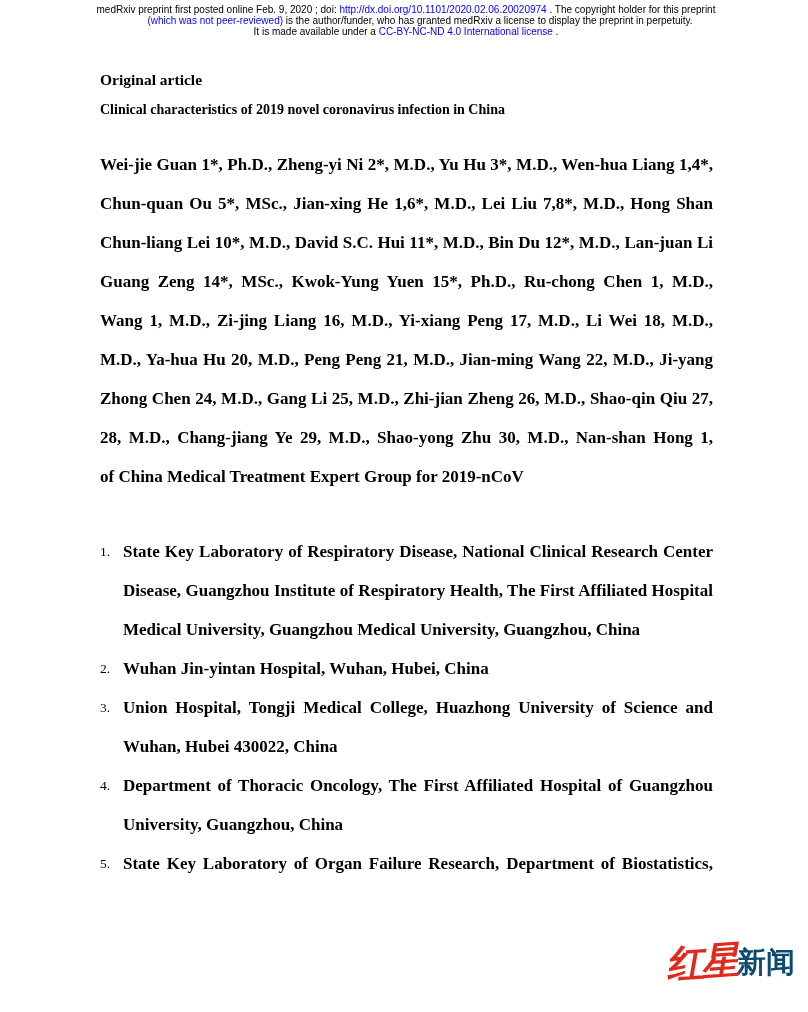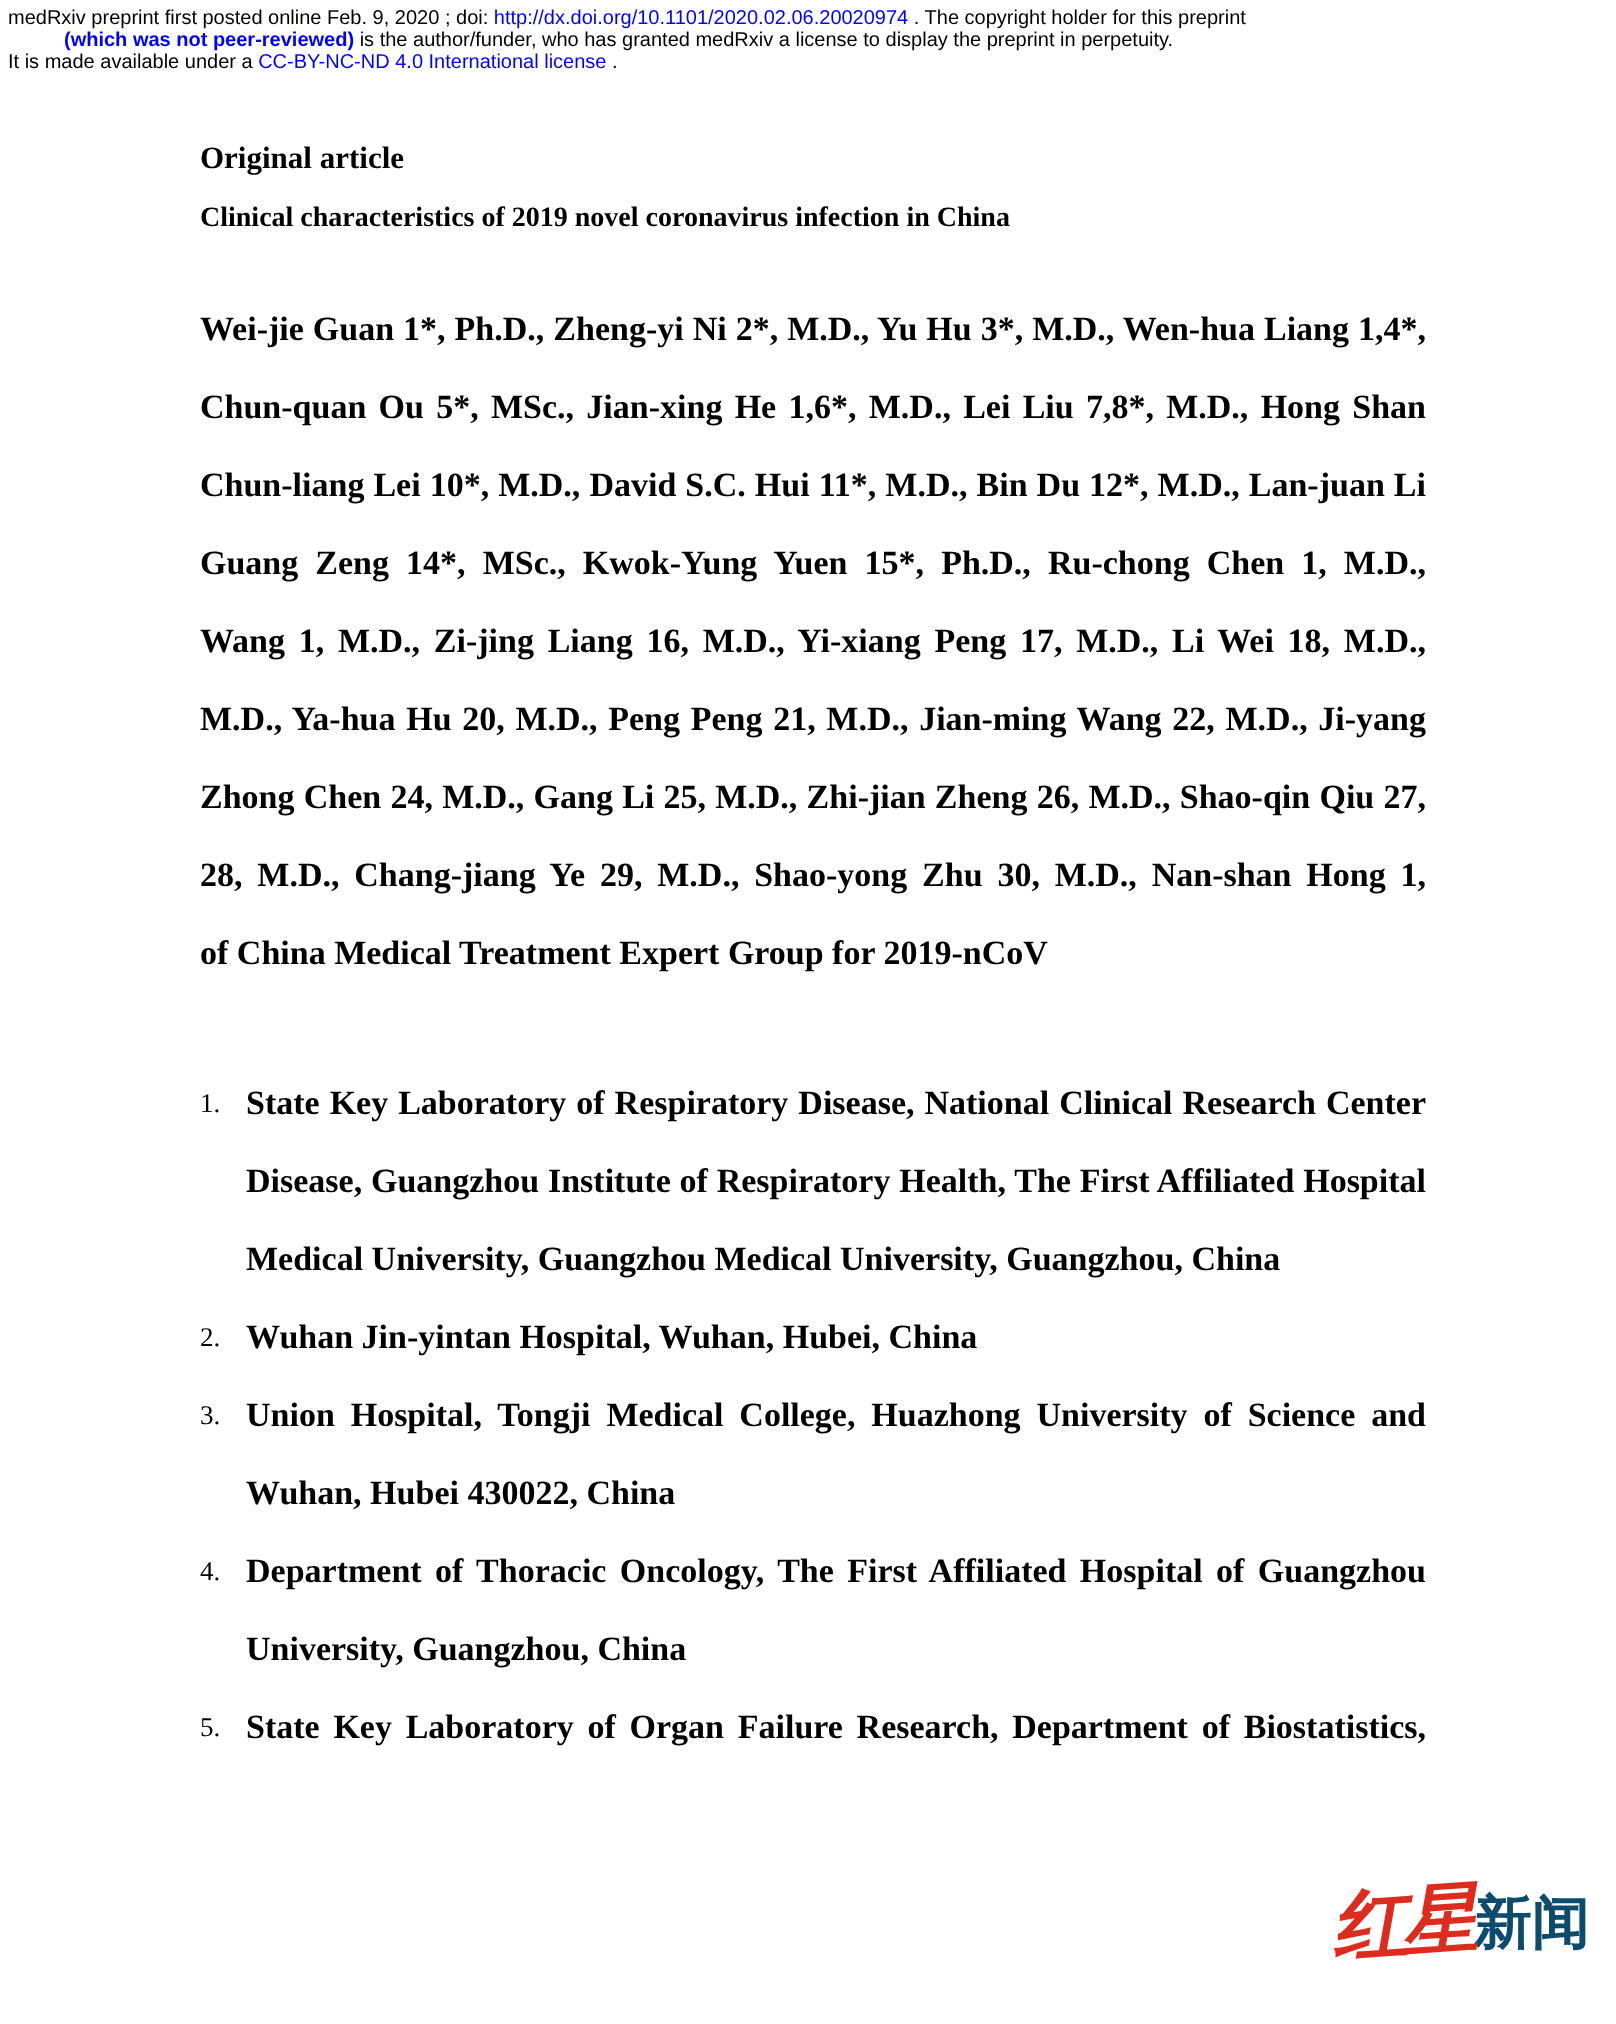--- a/index.html
+++ b/index.html
@@ -12,27 +12,28 @@
     margin: 0 auto;
     overflow: hidden;
     font-family: "Liberation Serif", serif;
     color: #000000;
   }
 
   
   .preprint-header {
     position: absolute;
     top: 4px; left: 4px; right: 0;
+    text-align: center;
     font-family: "Liberation Sans", sans-serif;
     font-size: 10px;
     line-height: 11px;
     color: #000000;
   }
   .link-blue { color: #0000ff; text-decoration: none; cursor: pointer; }
-  .bold-blue { color: #0000ff; font-weight: bold; margin-left: 28px; }
+  .bold-blue { color: #0000ff; font-weight: normal; margin-left: 28px; }
 
   
   .content {
     position: absolute;
     top: 0; left: 100px;
     width: 613px;
   }
   .section-label {
     margin-top: 70px;
     font-size: 15.5px;

